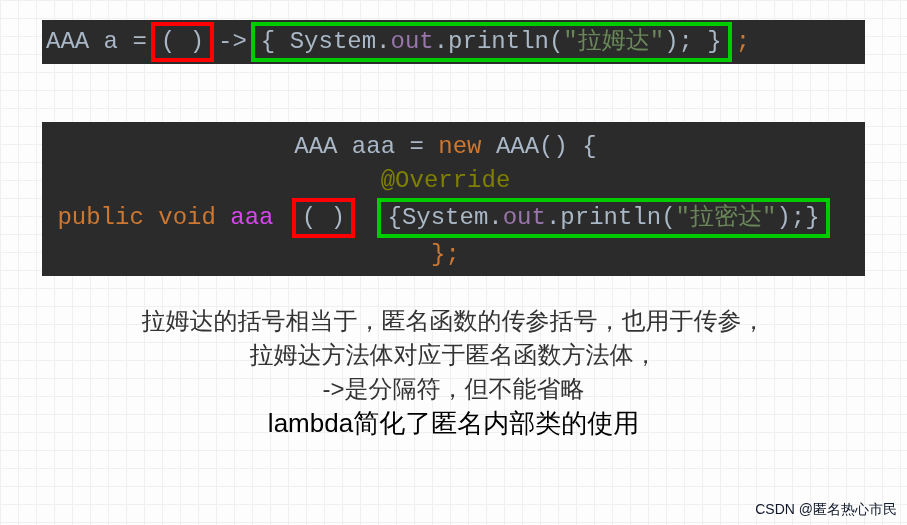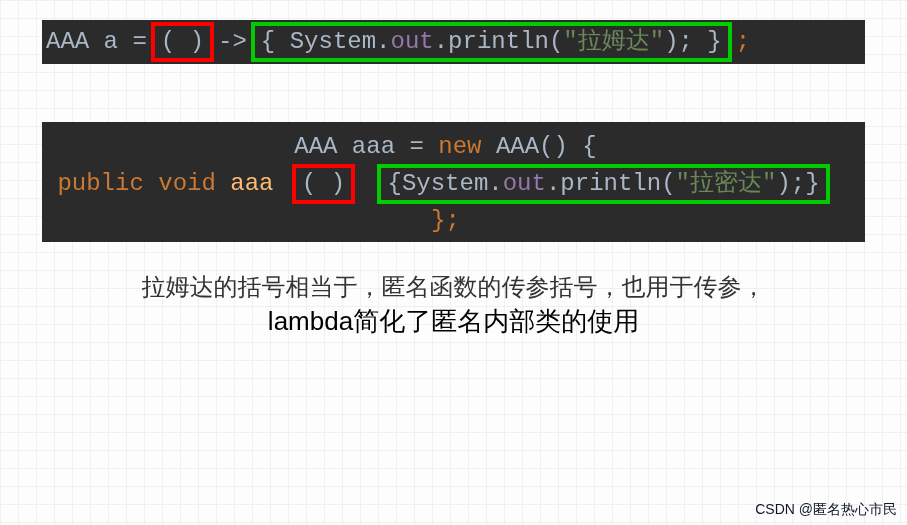--- a/index.html
+++ b/index.html
@@ -31,21 +31,21 @@
     display: flex;
     align-items: center;
     padding: 16px 4px;
   }
   .block2 {
     margin: 58px 42px 12px 42px;
     padding: 8px 20px 4px 4px;
     text-align: center;
   }
   .kw-orange { color: #cc7832; }
-  .kw-yellow { color: #fdba74; }
+  .kw-yellow { color: #d946ef; }
   .kw-purple { color: #9876aa; }
   .kw-green  { color: #6a8759; }
   .kw-olive  { color: #808000; }
   .plain     { color: #a9b7c6; }
   .red-box {
     display: inline-block;
     border: 4px solid #f00;
     padding: 0 6px;
     margin: 0 4px;
     line-height: 32px;
@@ -88,28 +88,31 @@
   <span class="green-box">
     <span class="plain">{  </span><span class="plain">System.</span><span class="kw-purple">out</span><span class="plain">.println(</span><span class="kw-green">"拉姆达"</span><span class="plain">);  }</span>
   </span>
   <span class="kw-orange">;</span>
 </div>
 
 <div class="code-block block2">
   <span class="line">
     <span class="plain">AAA aaa = </span><span class="kw-orange">new</span><span class="plain"> AAA() </span><span class="plain">{</span>
   </span>
+  <span class="line kw-olive">@Override</span>
   <span class="line">
     <span class="kw-orange">public void</span><span class="kw-yellow"> aaa</span>
     <span class="red-box plain">( )</span>
     <span class="green-box">
       <span class="plain">{</span><span class="plain">System.</span><span class="kw-purple">out</span><span class="plain">.println(</span><span class="kw-green">"拉密达"</span><span class="plain">);}</span>
     </span>
   </span>
   <span class="line kw-orange">};</span>
 </div>
 
 <div class="desc">
   <div>拉姆达的括号相当于，匿名函数的传参括号，也用于传参，</div>
+  <div>拉姆达方法体对应于匿名函数方法体，</div>
+  <div>-&gt;是分隔符，但不能省略</div>
   <div class="desc-bold">lambda简化了匿名内部类的使用</div>
 </div>
 
 <div class="watermark">CSDN @匿名热心市民</div>
 
 </body></html>

